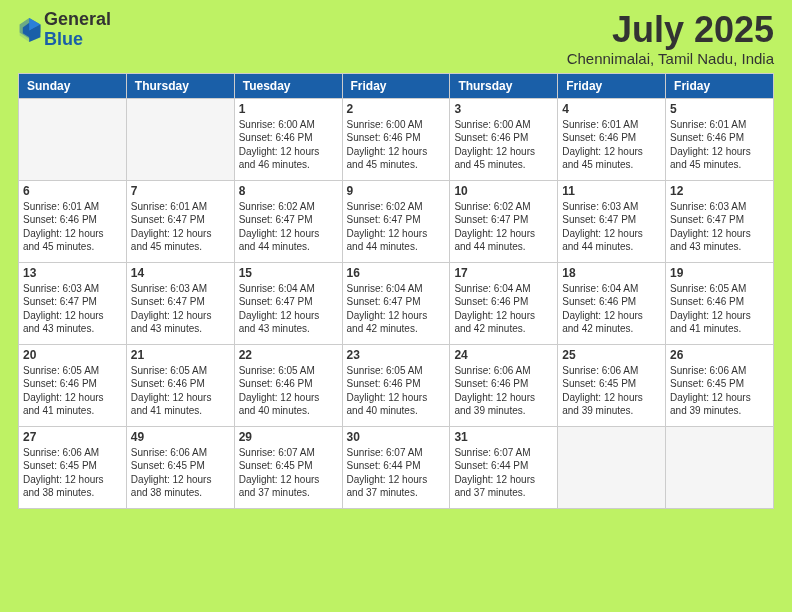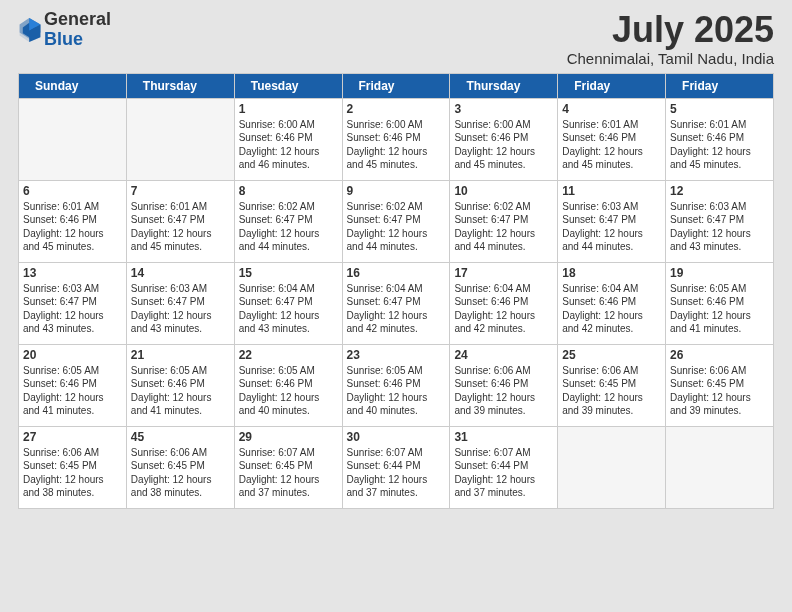--- a/index.html
+++ b/index.html
@@ -6,21 +6,21 @@
     body {
       font-family: Arial, sans-serif;
       background: #fff;
       width: 792px;
       min-height: 612px;
       overflow: hidden;
     }
     .page {
       width: 792px;
       min-height: 612px;
-      background: #e5e5e5;
+      background: #bef264;
       padding: 10px 18px 10px 18px;
     }
     .header {
       display: flex;
       justify-content: space-between;
       align-items: flex-start;
       margin-bottom: 6px;
     }
     .logo {
       display: flex;
@@ -55,21 +55,21 @@
     table {
       width: 100%;
       border-collapse: collapse;
       table-layout: fixed;
     }
     thead tr th {
       background: #1a5fa8;
       color: #fff;
       font-size: 12px;
       font-weight: bold;
-      padding: 5px 16px;
+      padding: 5px 8px;
       text-align: left;
       border: 1px solid #ccc;
     }
     tbody tr td {
       border: 1px solid #ccc;
       vertical-align: top;
       padding: 3px 4px;
       font-size: 9.5px;
       color: #333;
       height: 82px;
@@ -322,21 +322,21 @@
         </tr>
         <tr>
           <td>
             <span class="day-num">27</span>
             <div class="day-info" style="white-space: pre-line;">Sunrise: 6:06 AM
 Sunset: 6:45 PM
 Daylight: 12 hours
 and 38 minutes.</div>
           </td>
           <td>
-            <span class="day-num">45</span>
+            <span class="day-num">49</span>
             <div class="day-info" style="white-space: pre-line;">Sunrise: 6:06 AM
 Sunset: 6:45 PM
 Daylight: 12 hours
 and 38 minutes.</div>
           </td>
           <td>
             <span class="day-num">29</span>
             <div class="day-info" style="white-space: pre-line;">Sunrise: 6:07 AM
 Sunset: 6:45 PM
 Daylight: 12 hours

